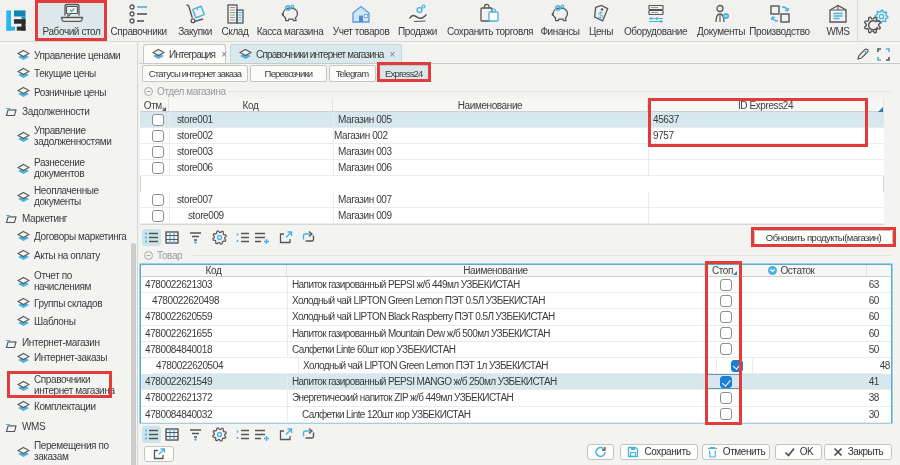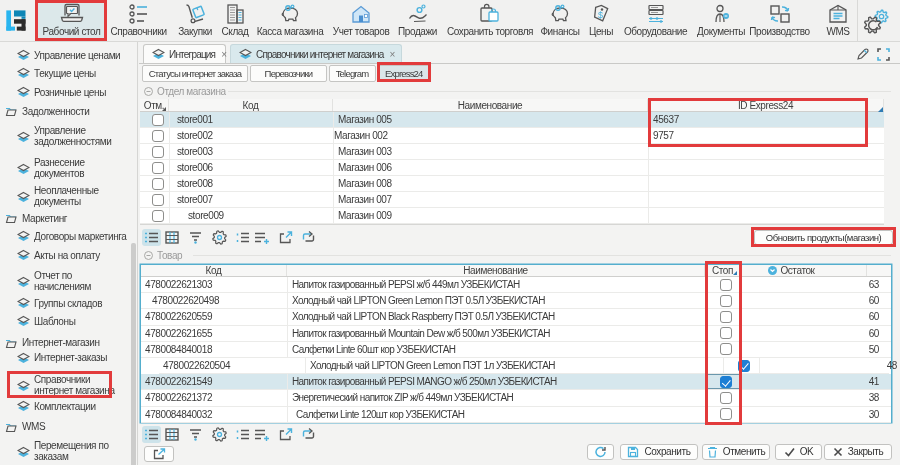--- a/index.html
+++ b/index.html
@@ -368,28 +368,20 @@
 <div class="cell" style="left:508px;width:236px;padding-left:4px;border-left:1px solid #ebebe9"></div>
 </div>
 <div class="row" style="left:140px;top:160px;width:744px;height:16px">
 <div class="cell c" style="left:0;width:29px;padding-left:6px">
         <span class="cb"></span>
       </div>
 <div class="cell" style="left:29px;width:164px;padding-left:7px;border-left:1px solid #ebebe9">store006</div>
 <div class="cell" style="left:193px;width:315px;padding-left:4px;border-left:1px solid #ebebe9">Магазин 006</div>
 <div class="cell" style="left:508px;width:236px;padding-left:4px;border-left:1px solid #ebebe9"></div>
 </div>
-<div class="row" style="left:140px;top:176px;width:744px;height:16px">
-<div class="cell c" style="left:0;width:29px;padding-left:6px">
-        <span class="cb"></span>
-      </div>
-<div class="cell" style="left:29px;width:164px;padding-left:7px;border-left:1px solid #ebebe9">store008</div>
-<div class="cell" style="left:193px;width:315px;padding-left:4px;border-left:1px solid #ebebe9">Магазин 008</div>
-<div class="cell" style="left:508px;width:236px;padding-left:4px;border-left:1px solid #ebebe9"></div>
-</div>
 <div class="row" style="left:140px;top:192px;width:744px;height:16px">
 <div class="cell c" style="left:0;width:29px;padding-left:6px">
         <span class="cb"></span>
       </div>
 <div class="cell" style="left:29px;width:164px;padding-left:7px;border-left:1px solid #ebebe9">store007</div>
 <div class="cell" style="left:193px;width:315px;padding-left:4px;border-left:1px solid #ebebe9">Магазин 007</div>
 <div class="cell" style="left:508px;width:236px;padding-left:4px;border-left:1px solid #ebebe9"></div>
 </div>
 <div class="row" style="left:140px;top:208px;width:744px;height:16px">
 <div class="cell c" style="left:0;width:29px;padding-left:6px">
@@ -485,21 +477,21 @@
 <div class="cell r" style="left:600px;width:144px;padding-right:6px;border-left:1px solid #ebebe9">60</div>
 </div>
 <div class="row" style="left:141px;top:341.8px;width:750px;height:16.2px">
 <div class="cell" style="left:0;width:146px;padding-left:4px">4780084840018</div>
 <div class="cell" style="left:146px;width:418px;padding-left:4px;border-left:1px solid #ebebe9;letter-spacing:-0.6px">Салфетки Linte 60шт кор УЗБЕКИСТАН</div>
 <div class="cell c" style="left:564px;width:36px;border-left:1px solid #ebebe9;padding-left:5px">
         <span class="cb"></span>
       </div>
 <div class="cell r" style="left:600px;width:144px;padding-right:6px;border-left:1px solid #ebebe9">50</div>
 </div>
-<div class="row" style="left:159px;top:358.0px;width:730px;height:16.2px">
+<div class="row" style="left:152px;top:358.0px;width:730px;height:16.2px">
 <div class="cell" style="left:0;width:146px;padding-left:4px">4780022620504</div>
 <div class="cell" style="left:146px;width:418px;padding-left:4px;border-left:1px solid #ebebe9;letter-spacing:-0.6px">Холодный чай LIPTON Green Lemon ПЭТ 1л УЗБЕКИСТАН</div>
 <div class="cell c" style="left:564px;width:36px;border-left:1px solid #ebebe9;padding-left:5px">
         <span class="cb on"></span>
       </div>
 <div class="cell r" style="left:600px;width:144px;padding-right:6px;border-left:1px solid #ebebe9">48</div>
 </div>
 <div class="row sel" style="left:141px;top:374.2px;width:750px;height:16.2px">
 <div class="cell" style="left:0;width:146px;padding-left:4px">4780022621549</div>
 <div class="cell" style="left:146px;width:418px;padding-left:4px;border-left:1px solid #ebebe9;letter-spacing:-0.6px">Напиток газированный PEPSI MANGO ж/б 250мл УЗБЕКИСТАН</div>
@@ -511,21 +503,21 @@
 <div class="row" style="left:141px;top:390.4px;width:750px;height:16.2px">
 <div class="cell" style="left:0;width:146px;padding-left:4px">4780022621372</div>
 <div class="cell" style="left:146px;width:418px;padding-left:4px;border-left:1px solid #ebebe9;letter-spacing:-0.6px">Энергетический напиток ZIP ж/б 449мл УЗБЕКИСТАН</div>
 <div class="cell c" style="left:564px;width:36px;border-left:1px solid #ebebe9;padding-left:5px">
         <span class="cb"></span>
       </div>
 <div class="cell r" style="left:600px;width:144px;padding-right:6px;border-left:1px solid #ebebe9">38</div>
 </div>
 <div class="row" style="left:141px;top:406.6px;width:750px;height:16.2px">
 <div class="cell" style="left:0;width:146px;padding-left:4px">4780084840032</div>
-<div class="cell" style="left:146px;width:380px;padding-left:8px;border-left:1px solid #ebebe9;letter-spacing:-0.6px">Салфетки Linte 120шт кор УЗБЕКИСТАН</div>
+<div class="cell" style="left:146px;width:380px;padding-left:14px;border-left:1px solid #ebebe9;letter-spacing:-0.6px">Салфетки Linte 120шт кор УЗБЕКИСТАН</div>
 <div class="cell c" style="left:564px;width:36px;border-left:1px solid #ebebe9;padding-left:5px">
         <span class="cb"></span>
       </div>
 <div class="cell r" style="left:600px;width:144px;padding-right:6px;border-left:1px solid #ebebe9">30</div>
 </div>
 <div class="ib" style="left:142px;top:426px;width:19px;height:17px;background:#cde3ea;border-radius:3px"></div>
     <div class="ib" style="left:144px;top:428px"><svg width="15" height="13" viewBox="0 0 15 13" style="">
         <path d="M1 2.5h2M1 6.5h2M1 10.5h2" stroke="#4cb2dd" stroke-width="1.6"></path>
         <path d="M5 2.5h9M5 6.5h9M5 10.5h9" stroke="#565656" stroke-width="1.6"></path>
       </svg></div>

